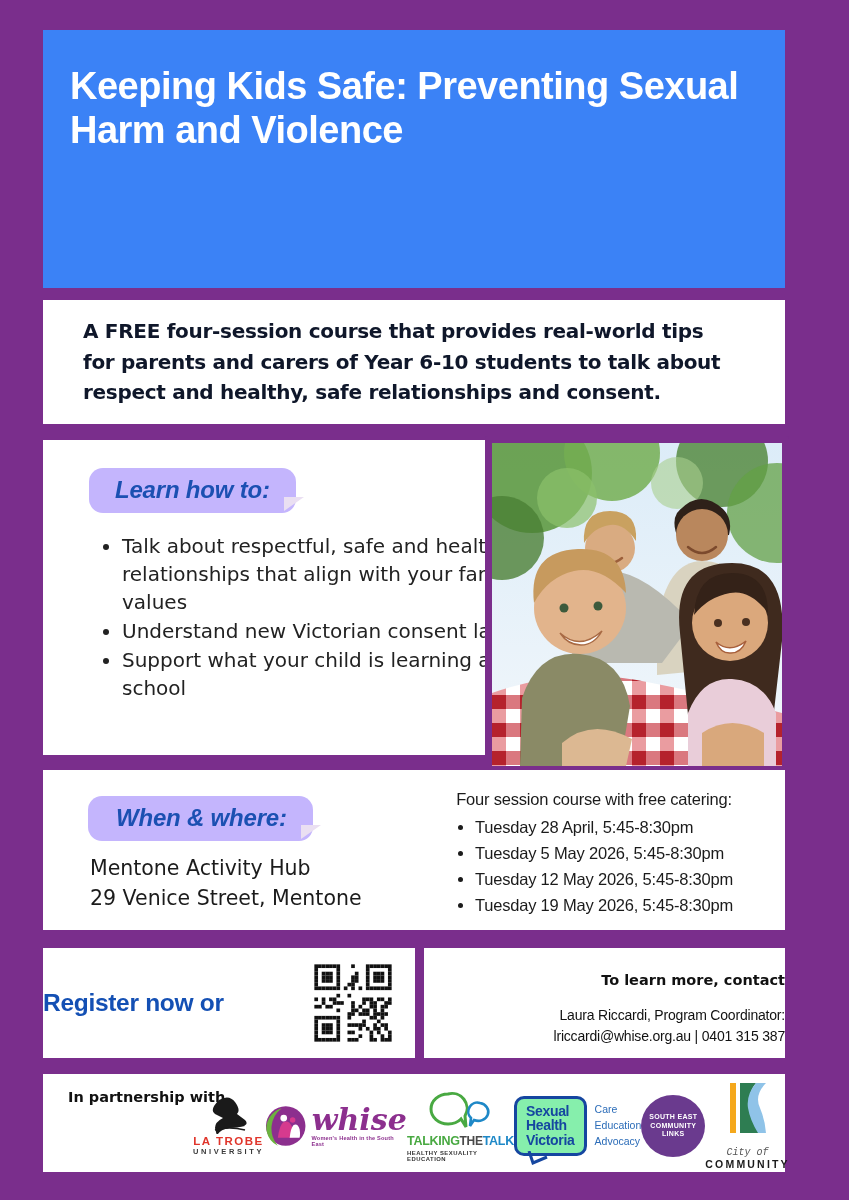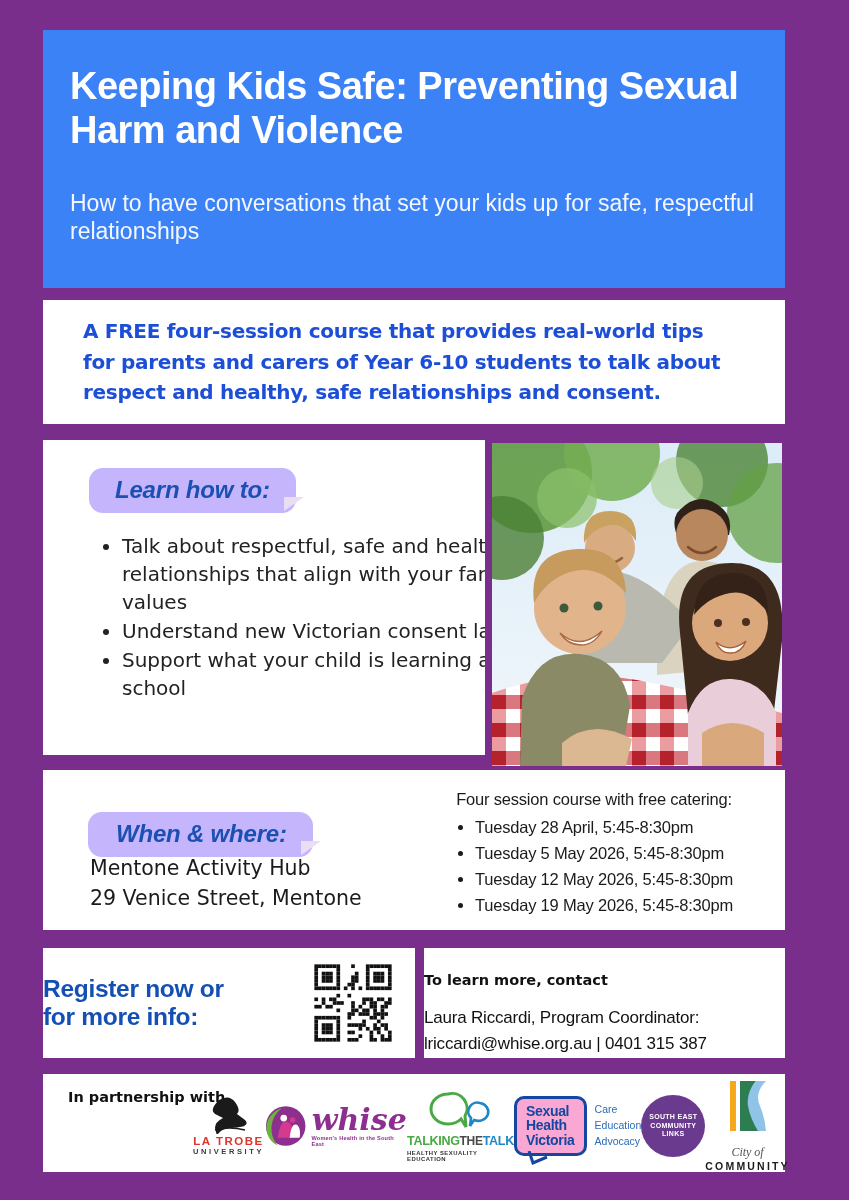--- a/index.html
+++ b/index.html
@@ -7,53 +7,53 @@
   .page{position:relative;width:849px;height:1200px;background:#7a2e8c;overflow:hidden;margin:0 auto;}
   .panel{position:absolute;background:#ffffff;}
 
   
   .header{position:absolute;left:43px;top:30px;width:742px;height:258px;background:#3b82f6;color:#fff;box-sizing:border-box;padding:34px 30px 0 27px;}
   .header h1{margin:0;font-size:38px;font-weight:700;line-height:1.17;letter-spacing:-.5px;}
   .header .subtitle{margin-top:36px;font-size:23px;font-weight:400;line-height:1.24;color:#f4f7ff;}
 
   
   .intro{left:43px;top:300px;width:742px;height:124px;box-sizing:border-box;display:flex;align-items:center;padding:0 44px 0 40px;}
-  .intro p{margin:0;font-family:"DejaVu Sans",sans-serif;font-size:20px;font-weight:700;color:#1d4ed8;line-height:1.52;letter-spacing:-.3px;}
+  .intro p{margin:0;font-family:"DejaVu Sans",sans-serif;font-size:20px;font-weight:700;color:#0f172a;line-height:1.52;letter-spacing:-.3px;}
 
   
   .bubble{position:absolute;display:inline-block;background:#c4b5fd;border-radius:14px;padding:8px 26px 9px 26px;}
   .bubble:after{content:"";position:absolute;right:-8px;bottom:2px;width:0;height:0;border-left:20px solid #eadff2;border-bottom:14px solid transparent;}
   .bubble span{font-size:24px;font-weight:700;font-style:italic;color:#1b50b2;letter-spacing:-.2px;}
 
   
   .learn{left:43px;top:440px;width:742px;height:315px;}
   .learn .bubble{left:46px;top:28px;}
   .learn ul{position:absolute;left:57px;top:92px;width:408px;margin:0;padding:0 0 0 22px;font-family:"DejaVu Sans",sans-serif;font-size:20px;color:#222;line-height:1.4;}
   .learn ul li{margin-bottom:1px;}
   .photo-frame{position:absolute;right:-4px;top:-4px;width:290px;height:323px;border:7px solid #7a2e8c;border-radius:3px;box-sizing:content-box;overflow:hidden;background:#cfe3f2;}
   .photo-frame svg{display:block;}
 
   
   .when{left:43px;top:770px;width:742px;height:160px;}
-  .when .bubble{left:45px;top:42px;padding-left:28px;}
+  .when .bubble{left:45px;top:26px;padding-left:28px;}
   .venue{position:absolute;left:47px;top:84px;font-family:"DejaVu Sans",sans-serif;font-size:20.5px;color:#1b1b1b;line-height:1.45;}
   .sessions{position:absolute;left:365px;top:20px;width:372px;text-align:center;color:#1b1b1b;}
   .sessions .s-title{font-size:16.5px;letter-spacing:-.2px;}
   .sessions ul{display:inline-block;text-align:left;margin:5px 0 0 0;padding:0 0 0 20px;font-size:16.5px;line-height:1.58;letter-spacing:-.2px;}
 
   
   .register{left:43px;top:948px;width:372px;height:110px;display:flex;align-items:center;box-sizing:border-box;}
   .register .reg-label{font-size:24.5px;font-weight:700;color:#1450b4;line-height:1.15;letter-spacing:-.3px;}
   .qr{position:absolute;right:16px;top:9px;width:92px;height:92px;background:#fff;}
   .qr svg{display:block;width:92px;height:92px;}
 
   
-  .contact{left:424px;top:948px;width:361px;height:110px;box-sizing:border-box;text-align:left;padding-top:24px;color:#111;}
+  .contact{left:424px;top:948px;width:361px;height:110px;box-sizing:border-box;text-align:right;padding-top:24px;color:#111;}
   .contact .c-head{font-family:"DejaVu Sans",sans-serif;font-size:14.5px;font-weight:700;}
-  .contact .c-body{margin-top:17px;font-size:17px;line-height:1.5;letter-spacing:-.2px;}
+  .contact .c-body{margin-top:17px;font-size:14px;line-height:1.5;letter-spacing:-.2px;}
 
   
   .footer{left:43px;top:1074px;width:742px;height:98px;}
   .partner-label{position:absolute;left:25px;top:15px;font-family:"DejaVu Sans",sans-serif;font-size:14.5px;font-weight:700;color:#111;}
   .logo-row{position:absolute;left:150px;right:12px;top:14px;bottom:8px;display:flex;align-items:center;justify-content:space-between;}
   .logo{display:flex;flex-direction:column;align-items:center;justify-content:center;}
 
   .latrobe .lt-name{color:#e0352b;font-size:11.5px;font-weight:700;letter-spacing:1.5px;margin-top:1px;}
   .latrobe .lt-sub{color:#3a3a3a;font-size:7.5px;font-weight:700;letter-spacing:2.6px;}
 
@@ -62,38 +62,37 @@
   .whise .w-name{color:#8c2f8e;font-size:30px;font-weight:700;font-style:italic;line-height:.9;font-family:"DejaVu Serif",serif;}
   .whise .w-tag{color:#8c2f8e;font-size:5.6px;font-weight:700;margin-top:2px;letter-spacing:.2px;}
 
   .talking .t-words{font-size:12.5px;font-weight:700;letter-spacing:-.3px;margin-top:1px;}
   .talking .t-g{color:#49a942;}
   .talking .t-d{color:#4a4a4a;font-size:12px;}
   .talking .t-b{color:#1e88c7;}
   .talking .t-tag{color:#333;font-size:5.9px;font-weight:700;letter-spacing:.5px;margin-top:2px;}
 
   .shv{flex-direction:row;align-items:center;}
-  .shv .shv-bubble{position:relative;border:3px solid #1546a0;border-radius:10px;padding:5px 9px 6px 9px;background:#f9a8d4;}
+  .shv .shv-bubble{position:relative;border:3px solid #1546a0;border-radius:10px;padding:5px 9px 6px 9px;background:#86efac;}
   .shv .shv-bubble div{color:#1546a0;font-size:14px;font-weight:700;line-height:1.02;letter-spacing:-.3px;}
   .shv .shv-tail{position:absolute;left:10px;bottom:-12px;}
   .shv .shv-right{margin-left:8px;color:#2b6cb8;font-size:10.5px;line-height:1.5;}
 
   .secl-circle{width:64px;height:62px;border-radius:50%;background:#6a3a8e;display:flex;flex-direction:column;align-items:center;justify-content:center;color:#fff;font-size:7px;font-weight:700;line-height:1.25;letter-spacing:.3px;text-align:center;}
 
-  .kingston .k-cityof{font-family:Liberation Serif, serif;font-style:italic;font-size:12px;color:#555;margin-top:14px;}
+  .kingston .k-cityof{font-family:Liberation Mono, monospace;font-style:italic;font-size:10px;color:#555;margin-top:14px;}
   .kingston .k-name{font-size:10.5px;font-weight:700;letter-spacing:2.2px;color:#1a1a1a;}
 </style>
 </head>
 <body>
 
 <div class="page">
 
   <div class="header">
     <h1>Keeping Kids Safe: Preventing Sexual Harm and Violence</h1>
-    <div class="subtitle">How to have conversations that set your kids up for safe, respectful relationships</div>
   </div>
 
   <div class="panel intro">
     <p>A FREE four-session course that provides real-world tips for parents and carers of Year 6-10 students to talk about respect and healthy, safe relationships and consent.</p>
   </div>
 
   <div class="panel learn">
     <div class="bubble">
       <span>Learn how to:</span>
     </div>
@@ -181,21 +180,20 @@
         <li>Tuesday 5 May 2026, 5:45-8:30pm</li>
         <li>Tuesday 12 May 2026, 5:45-8:30pm</li>
         <li>Tuesday 19 May 2026, 5:45-8:30pm</li>
       </ul>
     </div>
   </div>
 
   <div class="panel register">
     <div class="reg-label">
       <div>Register now or</div>
-      <div>for more info:</div>
     </div>
     <div class="qr">
       <svg id="qr-svg" viewBox="0 0 25 25" xmlns="http://www.w3.org/2000/svg">
           <rect x="2" y="2" width="1" height="1" fill="#111"></rect>
           <rect x="3" y="2" width="1" height="1" fill="#111"></rect>
           <rect x="4" y="2" width="1" height="1" fill="#111"></rect>
           <rect x="5" y="2" width="1" height="1" fill="#111"></rect>
           <rect x="6" y="2" width="1" height="1" fill="#111"></rect>
           <rect x="7" y="2" width="1" height="1" fill="#111"></rect>
           <rect x="8" y="2" width="1" height="1" fill="#111"></rect>

